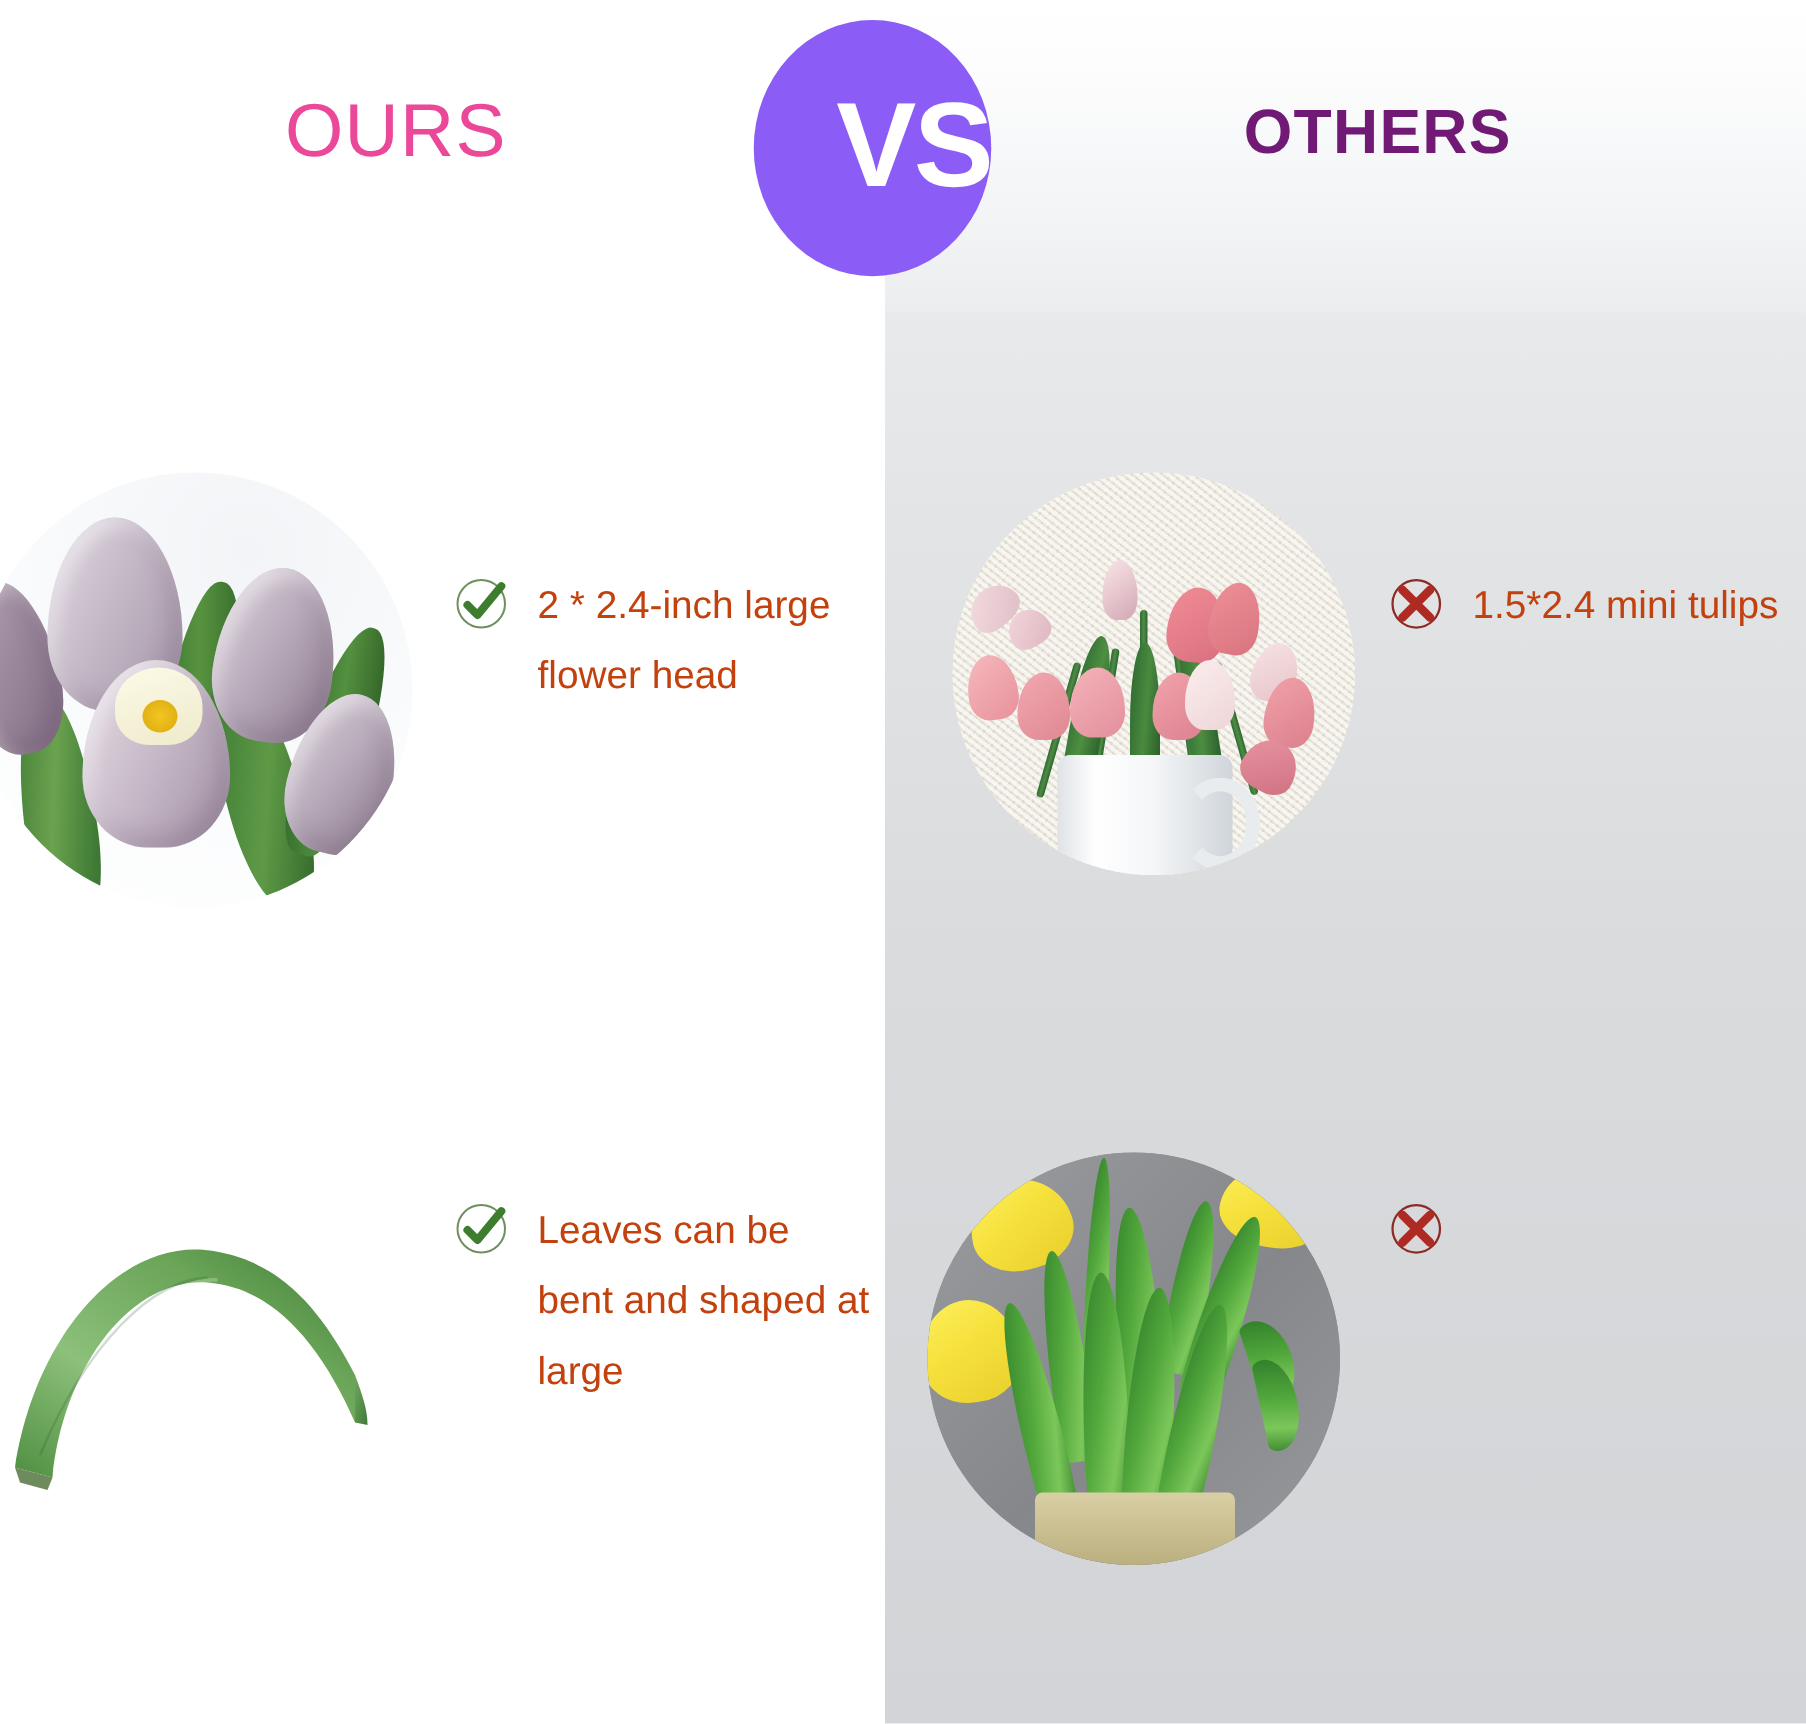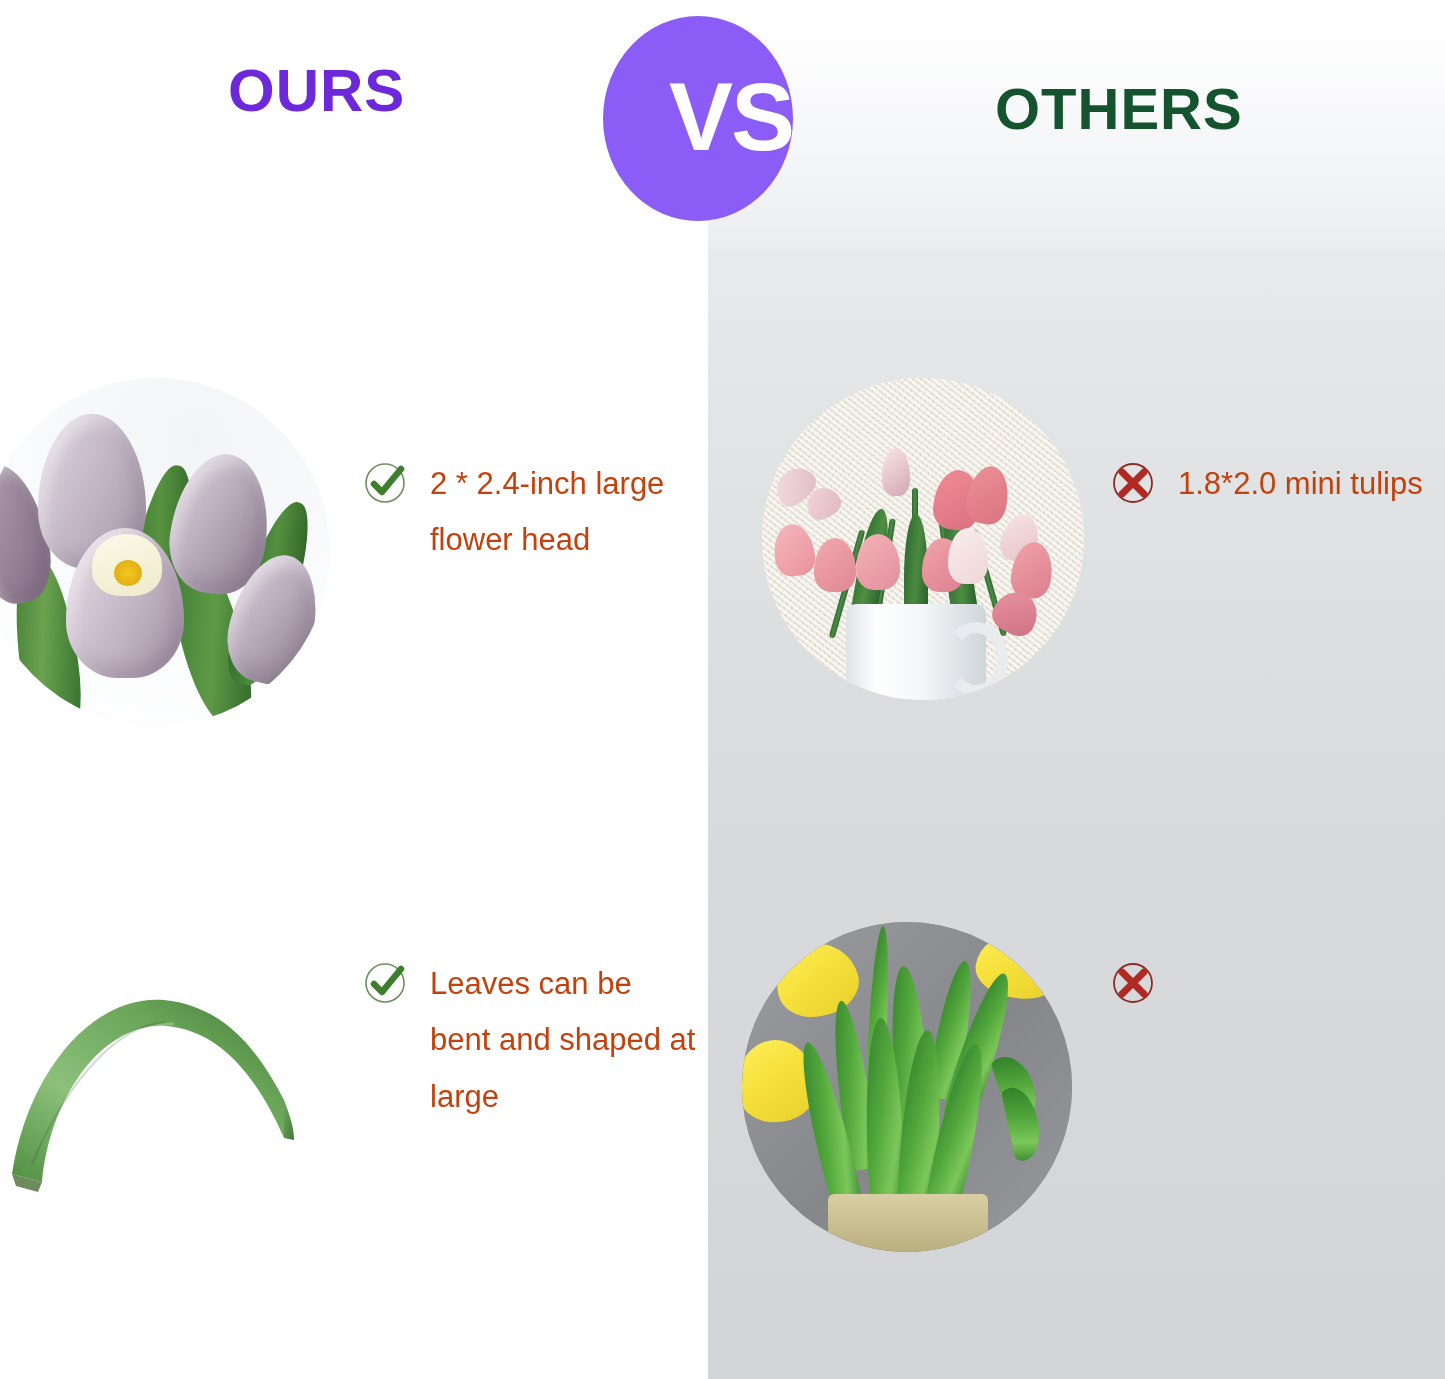--- a/index.html
+++ b/index.html
@@ -42,34 +42,34 @@
     left: 708px; top: 0;
     width: 737px; height: 250px;
     background: linear-gradient(to bottom, #ffffff 0%, rgba(255,255,255,0.15) 100%);
   }
 
   
   .header { position: absolute; left: 0; top: 0; width: 1445px; height: 230px; }
 
   .title-ours {
     position: absolute;
-    left: 228px; top: 61px;
+    left: 228px; top: 75px;
     font-size: 60px;
+    font-weight: normal;
+    letter-spacing: 1px;
+    color: #ec4899;
+    line-height: 1;
+  }
+  .title-others {
+    position: absolute;
+    left: 995px; top: 80px;
+    font-size: 50px;
     font-weight: bold;
     letter-spacing: 1px;
-    color: #6d28d9;
-    line-height: 1;
-  }
-  .title-others {
-    position: absolute;
-    left: 995px; top: 80px;
-    font-size: 58px;
-    font-weight: bold;
-    letter-spacing: 1px;
-    color: #14532d;
+    color: #701a75;
     line-height: 1;
   }
   .vs-badge {
     position: absolute;
     left: 603px; top: 16px;
     width: 190px; height: 205px;
     border-radius: 50%;
     background: #8b5cf6;
     display: flex;
     align-items: center;
@@ -259,21 +259,21 @@
     <div class="pitcher"></div>
   </div>
 
   <div class="feature f-other-1">
     <span class="icon-wrap">
       <svg class="icon-cross" width="46" height="46" viewBox="0 0 46 46">
         <circle cx="23" cy="23" r="19" fill="none" stroke="#8f2b26" stroke-width="1.8"></circle>
         <path d="M12 12 L34 34 M34 12 L12 34" fill="none" stroke="#b02a24" stroke-width="7" stroke-linecap="round"></path>
       </svg>
     </span>
-    <span class="text">1.8*2.0 mini tulips</span>
+    <span class="text">1.5*2.4 mini tulips</span>
   </div>
 
   <div class="photo-circle ph-ours-2">
     <svg class="bentleaf" viewBox="0 0 306 230">
       <defs>
         <linearGradient id="lg1" x1="0" y1="1" x2="1" y2="0">
           <stop offset="0%" stop-color="#4f8f41"></stop>
           <stop offset="35%" stop-color="#8cc07b"></stop>
           <stop offset="70%" stop-color="#6aa558"></stop>
           <stop offset="100%" stop-color="#3f7c36"></stop>

